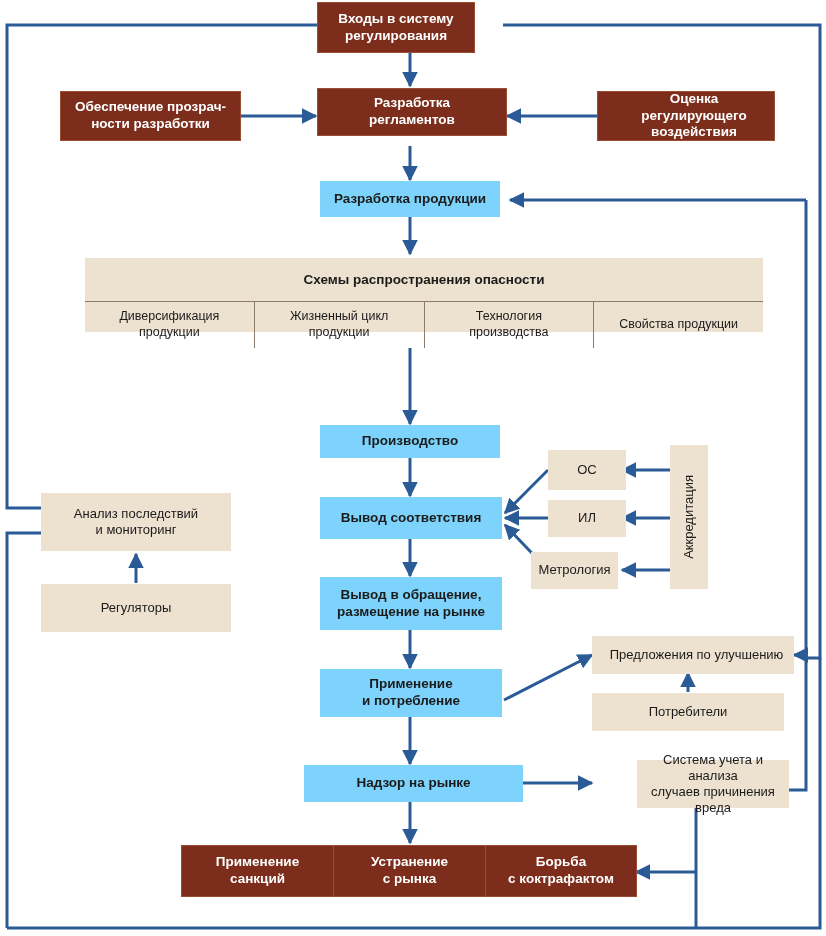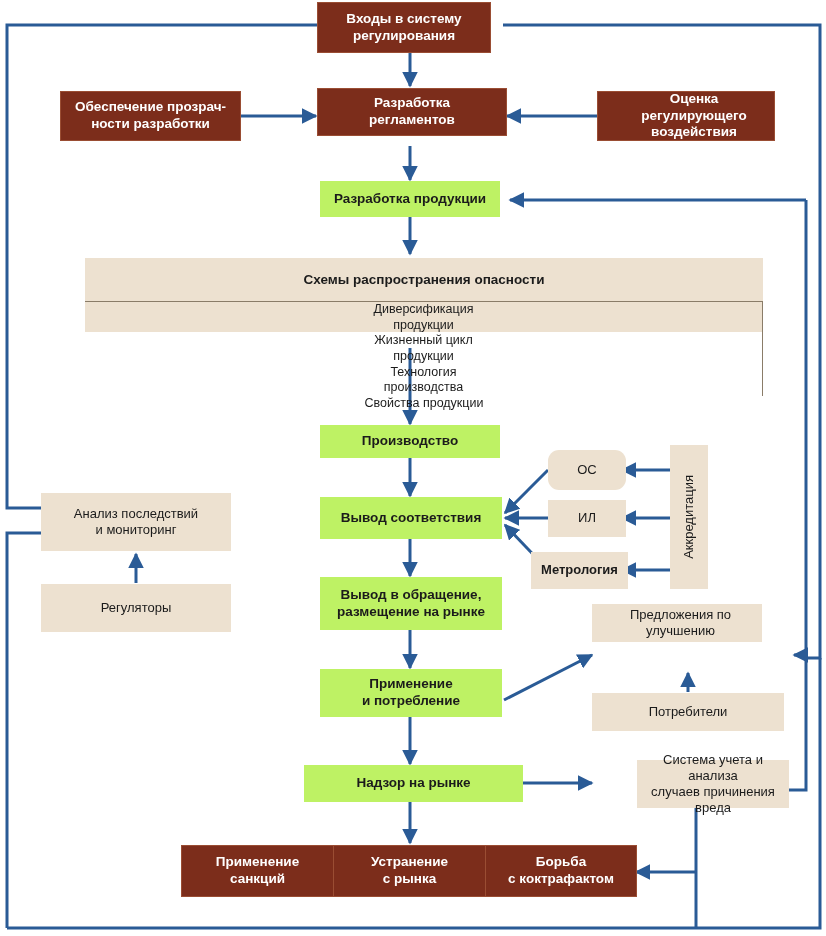--- a/index.html
+++ b/index.html
@@ -34,21 +34,21 @@
   }
   .node .lbl { display: block; padding: 0 6px; }
   .dark {
     background: #7c2d1b;
     color: #ffffff;
     font-weight: bold;
     font-size: 13.5px;
     border: 1px solid #9a4d33;
   }
   .beige-bold {
-    background: #bef264;
+    background: #7dd3fc;
     color: #1b1b1b;
     font-weight: bold;
     font-size: 13.5px;
   }
   .beige-plain {
     background: #ede1d0;
     color: #1b1b1b;
     font-weight: normal;
     font-size: 13px;
   }
@@ -75,21 +75,20 @@
     color: #1b1b1b;
     border-bottom: 1px solid #8a7c68;
     box-sizing: border-box;
   }
   .panel-cells {
     position: absolute;
     left: 0; top: 44px;
     width: 100%;
     height: 46px;
     display: flex;
-    flex-direction: column;
   }
   .panel-cell {
     flex: 1 1 0;
     display: flex;
     align-items: center;
     justify-content: center;
     text-align: center;
     font-size: 12.5px;
     color: #1b1b1b;
     line-height: 1.25;
@@ -184,21 +183,21 @@
 
       <path d="M 688 692 L 688 673" marker-end="url(#ah)"></path>
 
       <path d="M 696 808 L 696 928"></path>
       <path d="M 696 872 L 636 872" marker-end="url(#ah)"></path>
 
       <path d="M 784 790 L 806 790 L 806 660"></path>
     </g>
   </svg>
 
-  <div class="node dark" style="left:317px; top:2px; width:174px; height:51px;">
+  <div class="node dark" style="left:317px; top:2px; width:158px; height:51px;">
     <span class="lbl">Входы в систему регулирования</span>
   </div>
 
   <div class="node dark" style="left:60px; top:91px; width:181px; height:50px;">
     <span class="lbl">
       <span>Обеспечение прозрач-</span><br>
       <span>ности  разработки</span>
     </span>
   </div>
 
@@ -248,29 +247,29 @@
   </div>
 
   <div class="node beige-bold" style="left:320px; top:425px; width:180px; height:33px;">
     <span class="lbl">Производство</span>
   </div>
 
   <div class="node beige-bold" style="left:320px; top:497px; width:182px; height:42px;">
     <span class="lbl">Вывод соответствия</span>
   </div>
 
-  <div class="node beige-plain" style="left:548px; top:450px; width:78px; height:40px;border-radius:11px;">
+  <div class="node beige-plain" style="left:548px; top:450px; width:78px; height:40px;">
     <span class="lbl">ОС</span>
   </div>
 
   <div class="node beige-plain" style="left:548px; top:500px; width:78px; height:37px;">
     <span class="lbl">ИЛ</span>
   </div>
 
-  <div class="node beige-plain" style="left:531px; top:552px; width:97px; height:37px;font-weight:bold;">
+  <div class="node beige-plain" style="left:531px; top:552px; width:87px; height:37px;">
     <span class="lbl">Метрология</span>
   </div>
 
   <div class="node beige-plain" style="left:670px; top:445px; width:38px; height:144px;">
     <span class="lbl vert-text">Аккредитация</span>
   </div>
 
   <div class="node beige-plain" style="left:41px; top:493px; width:190px; height:58px;">
     <span class="lbl">
       <span>Анализ последствий</span><br>
@@ -293,21 +292,21 @@
     <span class="lbl">
       <span>Применение</span><br>
       <span>и потребление</span>
     </span>
   </div>
 
   <div class="node beige-bold" style="left:304px; top:765px; width:219px; height:37px;">
     <span class="lbl">Надзор на рынке</span>
   </div>
 
-  <div class="node beige-plain" style="left:592px; top:604px; width:170px; height:38px;padding-left:7px;">
+  <div class="node beige-plain" style="left:592px; top:636px; width:202px; height:38px;padding-left:7px;">
     <span class="lbl">Предложения по улучшению</span>
   </div>
 
   <div class="node beige-plain" style="left:592px; top:693px; width:192px; height:38px;">
     <span class="lbl">Потребители</span>
   </div>
 
   <div class="node beige-plain" style="left:592px; top:760px; width:152px; height:48px;margin-left:45px;">
     <span class="lbl">
       <span>Система учета и анализа</span><br>

